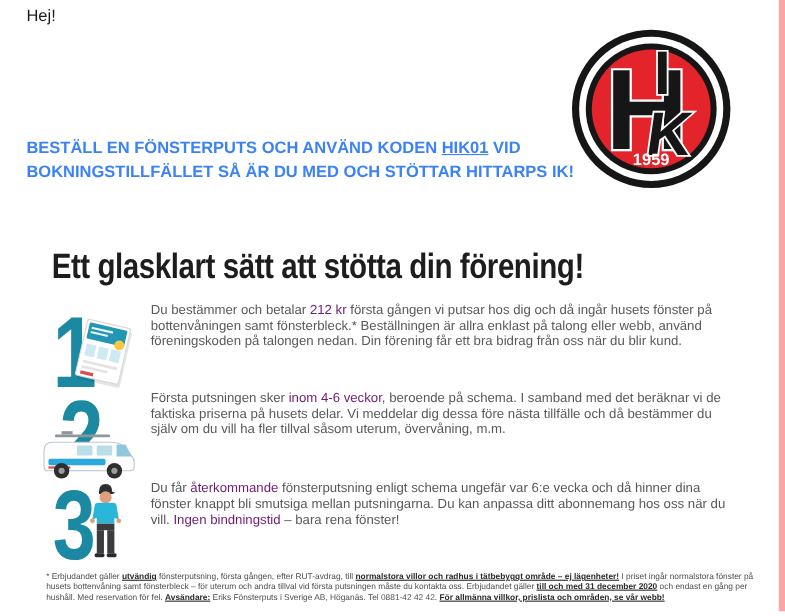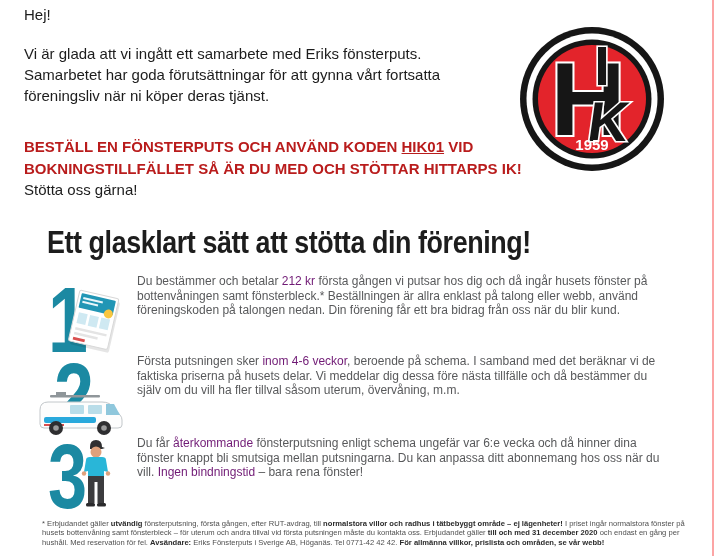--- a/index.html
+++ b/index.html
@@ -1,57 +1,53 @@
 <!DOCTYPE html>
 <html><head>
 <meta charset="utf-8">
 <style>
   html,body{margin:0;padding:0;background:#fff;}
   .page{
     position:relative;width:714px;height:556px;background:#fff;overflow:hidden;
-    font-family:"Liberation Sans",sans-serif;border-right:2px solid #fca5a5;box-sizing:border-box;
+    font-family:"Liberation Sans",sans-serif;border-right:6px solid #fca5a5;box-sizing:border-box;
   }
   
   .greeting{position:absolute;left:24px;top:6px;font-size:15px;color:#1c1c1c;}
   .intro{position:absolute;left:24px;top:43px;font-size:15px;line-height:21px;color:#1c1c1c;white-space:pre-line;width:480px;}
-  .cta{position:absolute;left:24px;top:124px;font-size:15px;line-height:22px;font-weight:bold;color:#b91c1c;white-space:pre-line;width:520px;margin-top:12px;}
+  .cta{position:absolute;left:24px;top:124px;font-size:15px;line-height:22px;font-weight:bold;color:#3b82f6;white-space:pre-line;width:520px;}
   .cta .code{text-decoration:underline;}
   .closing{position:absolute;left:24px;top:181px;font-size:15px;color:#1c1c1c;}
   
   .logo{position:absolute;left:519px;top:26px;width:146px;height:146px;}
   
   .promo-heading{
     position:absolute;left:47px;top:224px;font-size:32px;font-weight:bold;color:#1d1d1d;
     transform:scaleX(0.84);transform-origin:left top;letter-spacing:-0.5px;white-space:nowrap;
   }
   .item-icon{position:absolute;}
   .icon1{left:40px;top:276px;width:96px;height:86px;}
   .icon2{left:28px;top:356px;width:110px;height:86px;}
   .icon3{left:34px;top:438px;width:102px;height:82px;}
   .item-text{position:absolute;left:137px;width:560px;}
   .it1{top:274px;}.it2{top:354px;}.it3{top:436px;}
   .item-text h3{margin:0 0 5px 0;font-size:15px;color:#232323;letter-spacing:-0.2px;}
   .item-text p{margin:0;font-size:12px;line-height:14.5px;color:#58595b;white-space:pre-line;}
   .accent{color:#701a75;font-weight:normal;}
   
   .fineprint{position:absolute;left:42px;top:519px;width:668px;font-size:7.6px;line-height:9.3px;color:#4f4f4f;white-space:pre-line;}
-  .fineprint .fw{font-weight:bold;color:#2b2b2b;}
+  .fineprint .fw{font-weight:bold;color:#2b2b2b;text-decoration:underline;}
 </style>
 </head>
 <body>
 
 <div class="page">
 
   <div class="greeting">Hej!</div>
-  <div class="intro">Vi är glada att vi ingått ett samarbete med Eriks fönsterputs.
-Samarbetet har goda förutsättningar för att gynna vårt fortsatta
-föreningsliv när ni köper deras tjänst.</div>
   <div class="cta"><span>BESTÄLL EN FÖNSTERPUTS OCH ANVÄND KODEN </span><span class="code">HIK01</span><span> VID
 BOKNINGSTILLFÄLLET SÅ ÄR DU MED OCH STÖTTAR HITTARPS IK!</span></div>
-  <div class="closing">Stötta oss gärna!</div>
 
   <div class="logo">
     <svg width="146" height="146" viewBox="-73 -73 146 146">
       <circle r="72" fill="#161616"></circle>
       <circle r="65.5" fill="#ffffff"></circle>
       <circle r="59.5" fill="#161616"></circle>
       <circle r="54" fill="#e3242b"></circle>
       <text x="-4" y="36" text-anchor="middle" font-family="Liberation Sans, sans-serif" font-size="104" font-weight="bold" fill="#161616" stroke="#ffffff" stroke-width="4" paint-order="stroke">H</text>
       <text x="10" y="-14" text-anchor="middle" font-family="Liberation Sans, sans-serif" font-size="56" font-weight="bold" fill="#161616" stroke="#ffffff" stroke-width="3.2" paint-order="stroke">I</text>
       <text x="0" y="0" text-anchor="middle" font-family="Liberation Sans, sans-serif" font-size="56" font-weight="bold" fill="#161616" stroke="#ffffff" stroke-width="3.2" paint-order="stroke" transform="translate(14,42) skewX(-8)">K</text>
@@ -138,15 +134,15 @@
   </div>
 
   <div class="item-text it3">
     <p><span>Du får </span><span class="accent">återkommande</span><span> fönsterputsning enligt schema ungefär var 6:e vecka och då hinner dina
 fönster knappt bli smutsiga mellan putsningarna. Du kan anpassa ditt abonnemang hos oss när du
 vill. </span><span class="accent">Ingen bindningstid</span><span> – bara rena fönster!</span></p>
   </div>
 
   <div class="fineprint"><span>* Erbjudandet gäller </span><span class="fw">utvändig</span><span> fönsterputsning, första gången, efter RUT-avdrag, till </span><span class="fw">normalstora villor och radhus i tätbebyggt område – ej lägenheter!</span><span> I priset ingår normalstora fönster på
 husets bottenvåning samt fönsterbleck – för uterum och andra tillval vid första putsningen måste du kontakta oss. Erbjudandet gäller </span><span class="fw">till och med 31 december 2020</span><span> och endast en gång per
-hushåll. Med reservation för fel. </span><span class="fw">Avsändare:</span><span> Eriks Fönsterputs i Sverige AB, Höganäs. Tel 0771-42 42 42. </span><span class="fw">För allmänna villkor, prislista och områden, se vår webb!</span></div>
+hushåll. Med reservation för fel. </span><span class="fw">Avsändare:</span><span> Eriks Fönsterputs i Sverige AB, Höganäs. Tel 0881-42 42 42. </span><span class="fw">För allmänna villkor, prislista och områden, se vår webb!</span></div>
 
 </div>
 
 </body></html>

